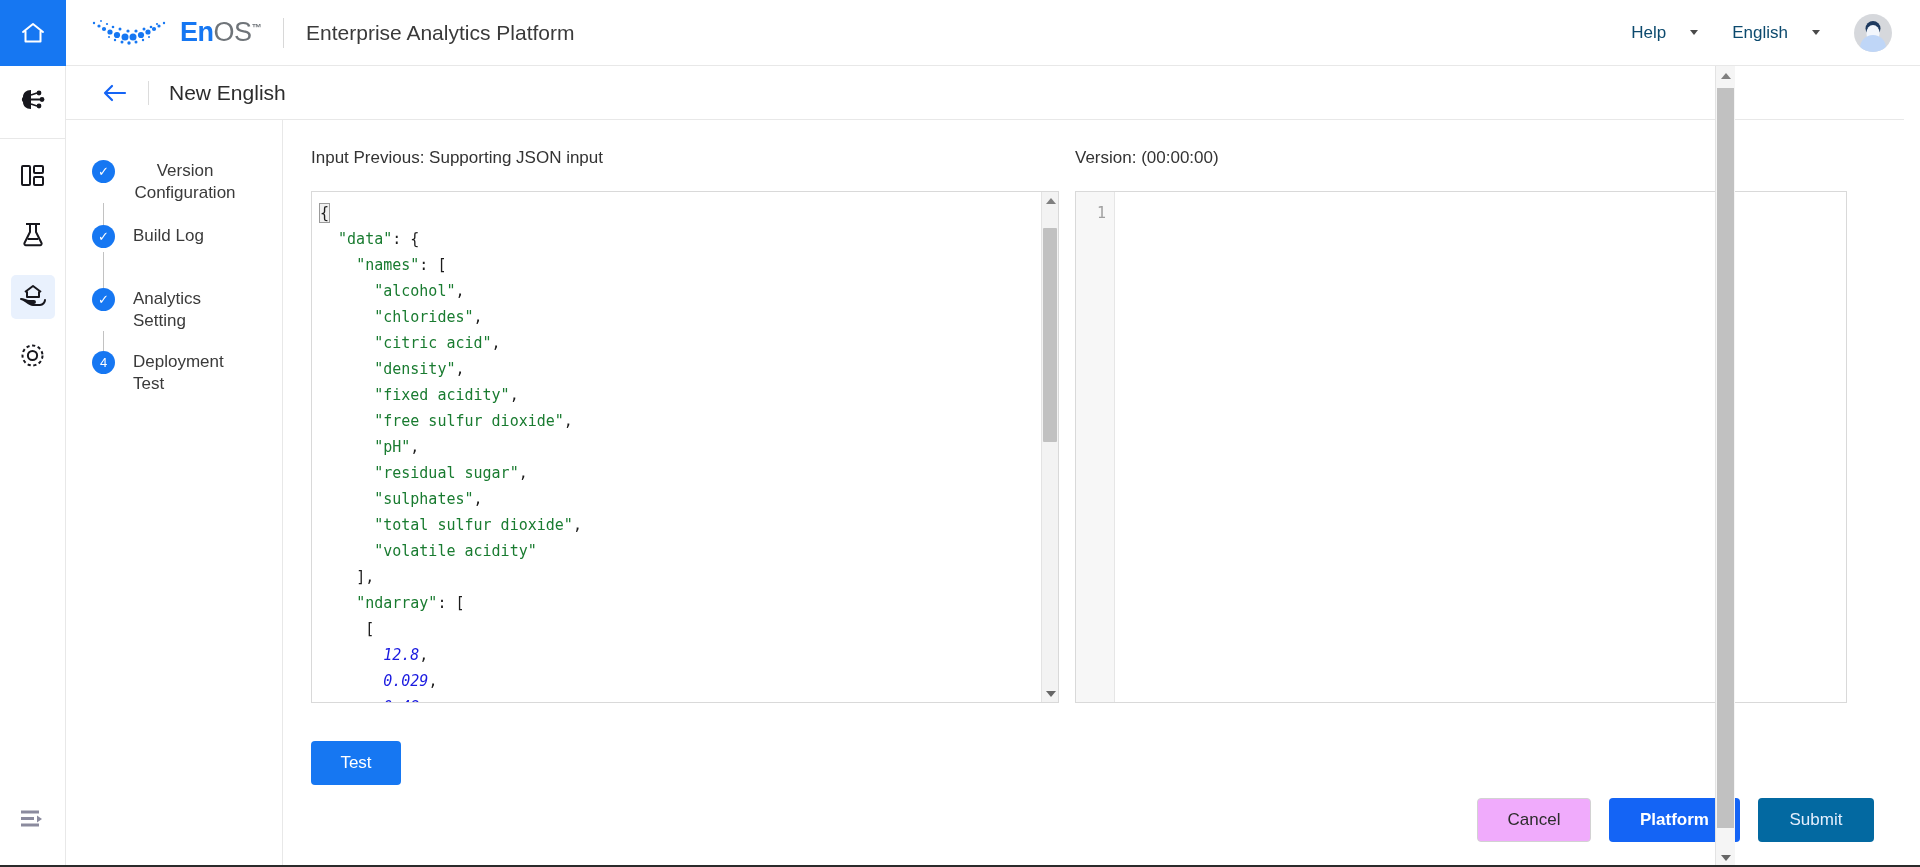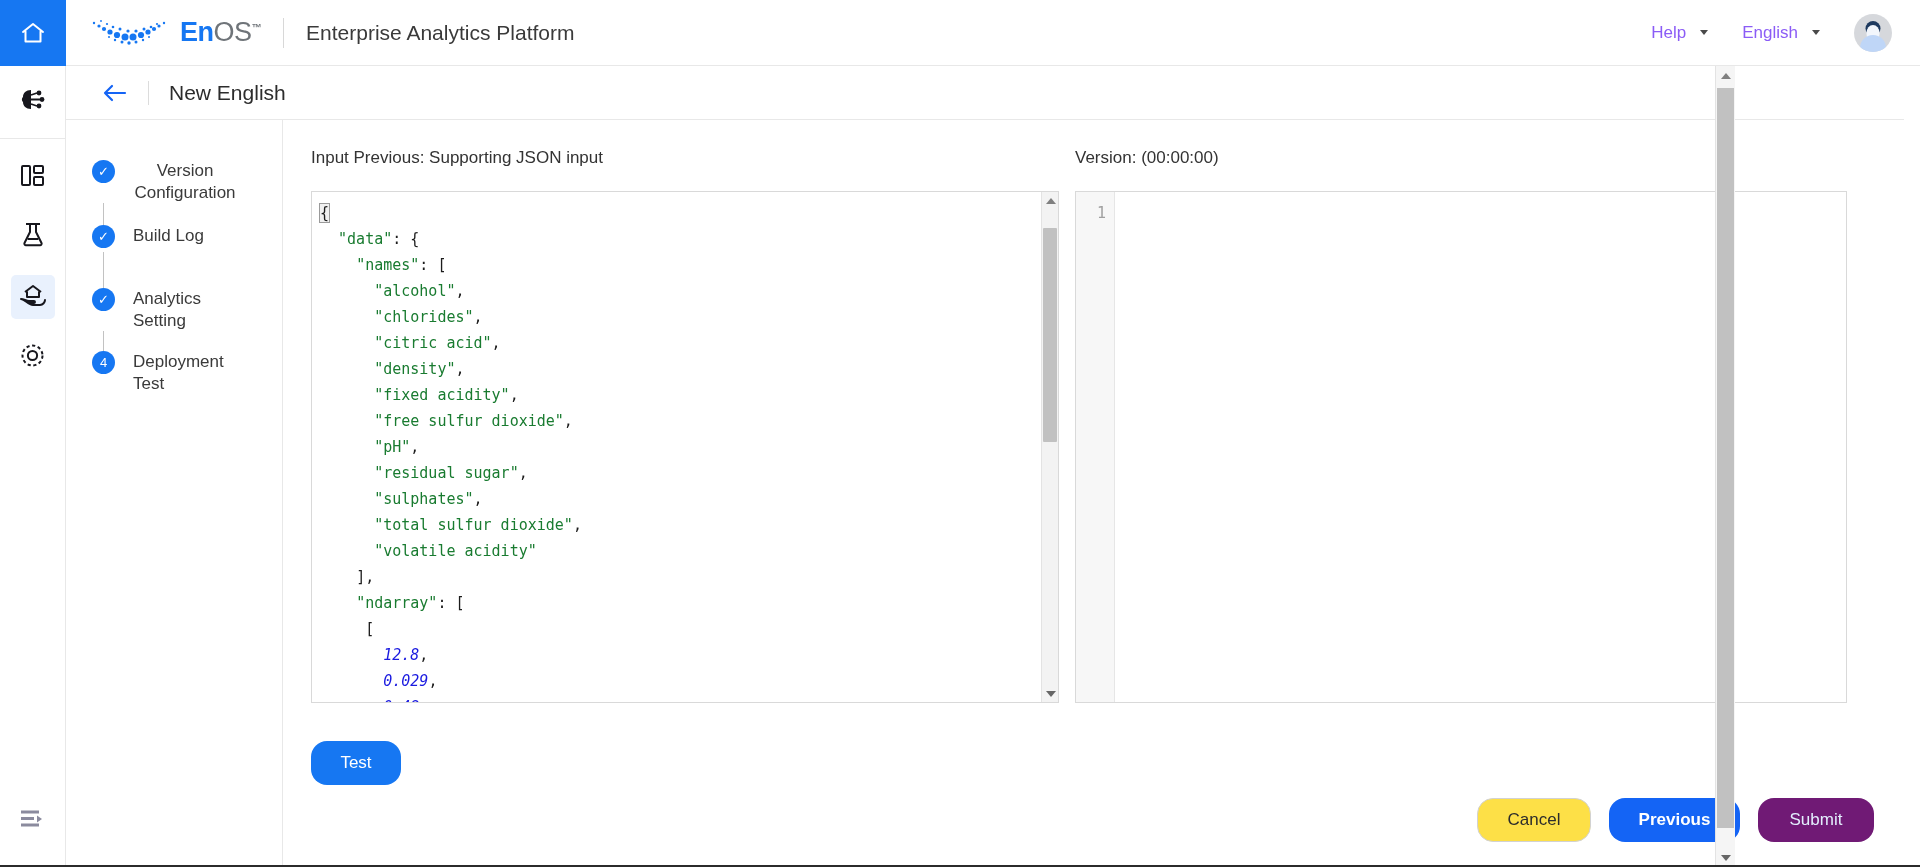--- a/index.html
+++ b/index.html
@@ -40,22 +40,22 @@
   .brand-div {
     width: 1px; height: 30px; background: #d8d8d8; margin: 0 22px;
   }
   .app-title { font-size: 21px; color: #3a3a3a; white-space: nowrap; }
 
   .topbar-right {
     margin-left: auto; display: flex; align-items: center; gap: 34px;
     padding-right: 28px;
   }
   .tb-link {
-    font-size: 17px; color: #8b5cf6; cursor: pointer;
-    display: flex; align-items: center; gap: 14px; white-space: nowrap;
+    font-size: 17px; color: #0c4a6e; cursor: pointer;
+    display: flex; align-items: center; gap: 24px; white-space: nowrap;
   }
   .caret {
     width: 0; height: 0; border-left: 4.5px solid transparent;
     border-right: 4.5px solid transparent; border-top: 5px solid #4a4a4a;
     display: inline-block;
   }
   .avatar {
     width: 38px; height: 38px; border-radius: 50%;
     background: #d6d8dc; overflow: hidden; position: relative; cursor: pointer;
   }
@@ -187,41 +187,41 @@
     border-right: 1px solid #e6e6e6;
     font-family: "DejaVu Sans Mono", "Liberation Mono", monospace;
     font-size: 15px; line-height: 26px; color: #a0a0a0;
     text-align: right; padding: 8px 8px 0 0;
   }
   .resp-area { flex: 1; }
 
   
   .btn {
     font-family: "Liberation Sans", sans-serif; font-size: 17px;
-    border-radius: 16px; cursor: pointer; border: 1px solid transparent;
+    border-radius: 4px; cursor: pointer; border: 1px solid transparent;
     display: inline-flex; align-items: center; justify-content: center;
   }
   .btn-test {
     width: 90px; height: 44px; background: #1677f2; color: #ffffff;
     margin-top: 38px;
   }
   .footer-actions {
     position: absolute; right: 30px; bottom: 25px;
     display: flex; gap: 18px; align-items: center;
   }
   .btn-cancel {
-    width: 114px; height: 44px; background: #fde047;
+    width: 114px; height: 44px; background: #f0abfc;
     color: #2c2c2c; border: 1px solid #d2d2d2;
   }
   .btn-prev {
     width: 131px; height: 44px; background: #1464f5; color: #ffffff;
     font-weight: bold;
   }
   .btn-submit {
-    width: 116px; height: 44px; background: #701a75; color: #e3eefd;
+    width: 116px; height: 44px; background: #0369a1; color: #e3eefd;
     cursor: not-allowed;
   }
 
   
   .pagescroll {
     position: absolute; right: 0; top: 66px; width: 20px; height: 801px;
     background: #f5f5f5; border-left: 1px solid #e3e3e3; z-index: 18;
   }
   .pagescroll .arrow-up, .pagescroll .arrow-dn {
     position: absolute; left: 0; width: 19px; height: 19px;
@@ -442,21 +442,21 @@
               <div class="resp-gutter" id="resp-gutter">
                   <div>1</div>
                 </div>
               <div class="resp-area"></div>
             </div>
           </div>
         </div>
 
         <div class="footer-actions">
           <button class="btn btn-cancel">Cancel</button>
-          <button class="btn btn-prev">Previous</button>
+          <button class="btn btn-prev">Platform</button>
           <button class="btn btn-submit">Submit</button>
         </div>
       </div>
     </div>
   </div>
 
   <div class="pagescroll">
     <div class="arrow-up">
       <span class="tri-up"></span>
     </div>

